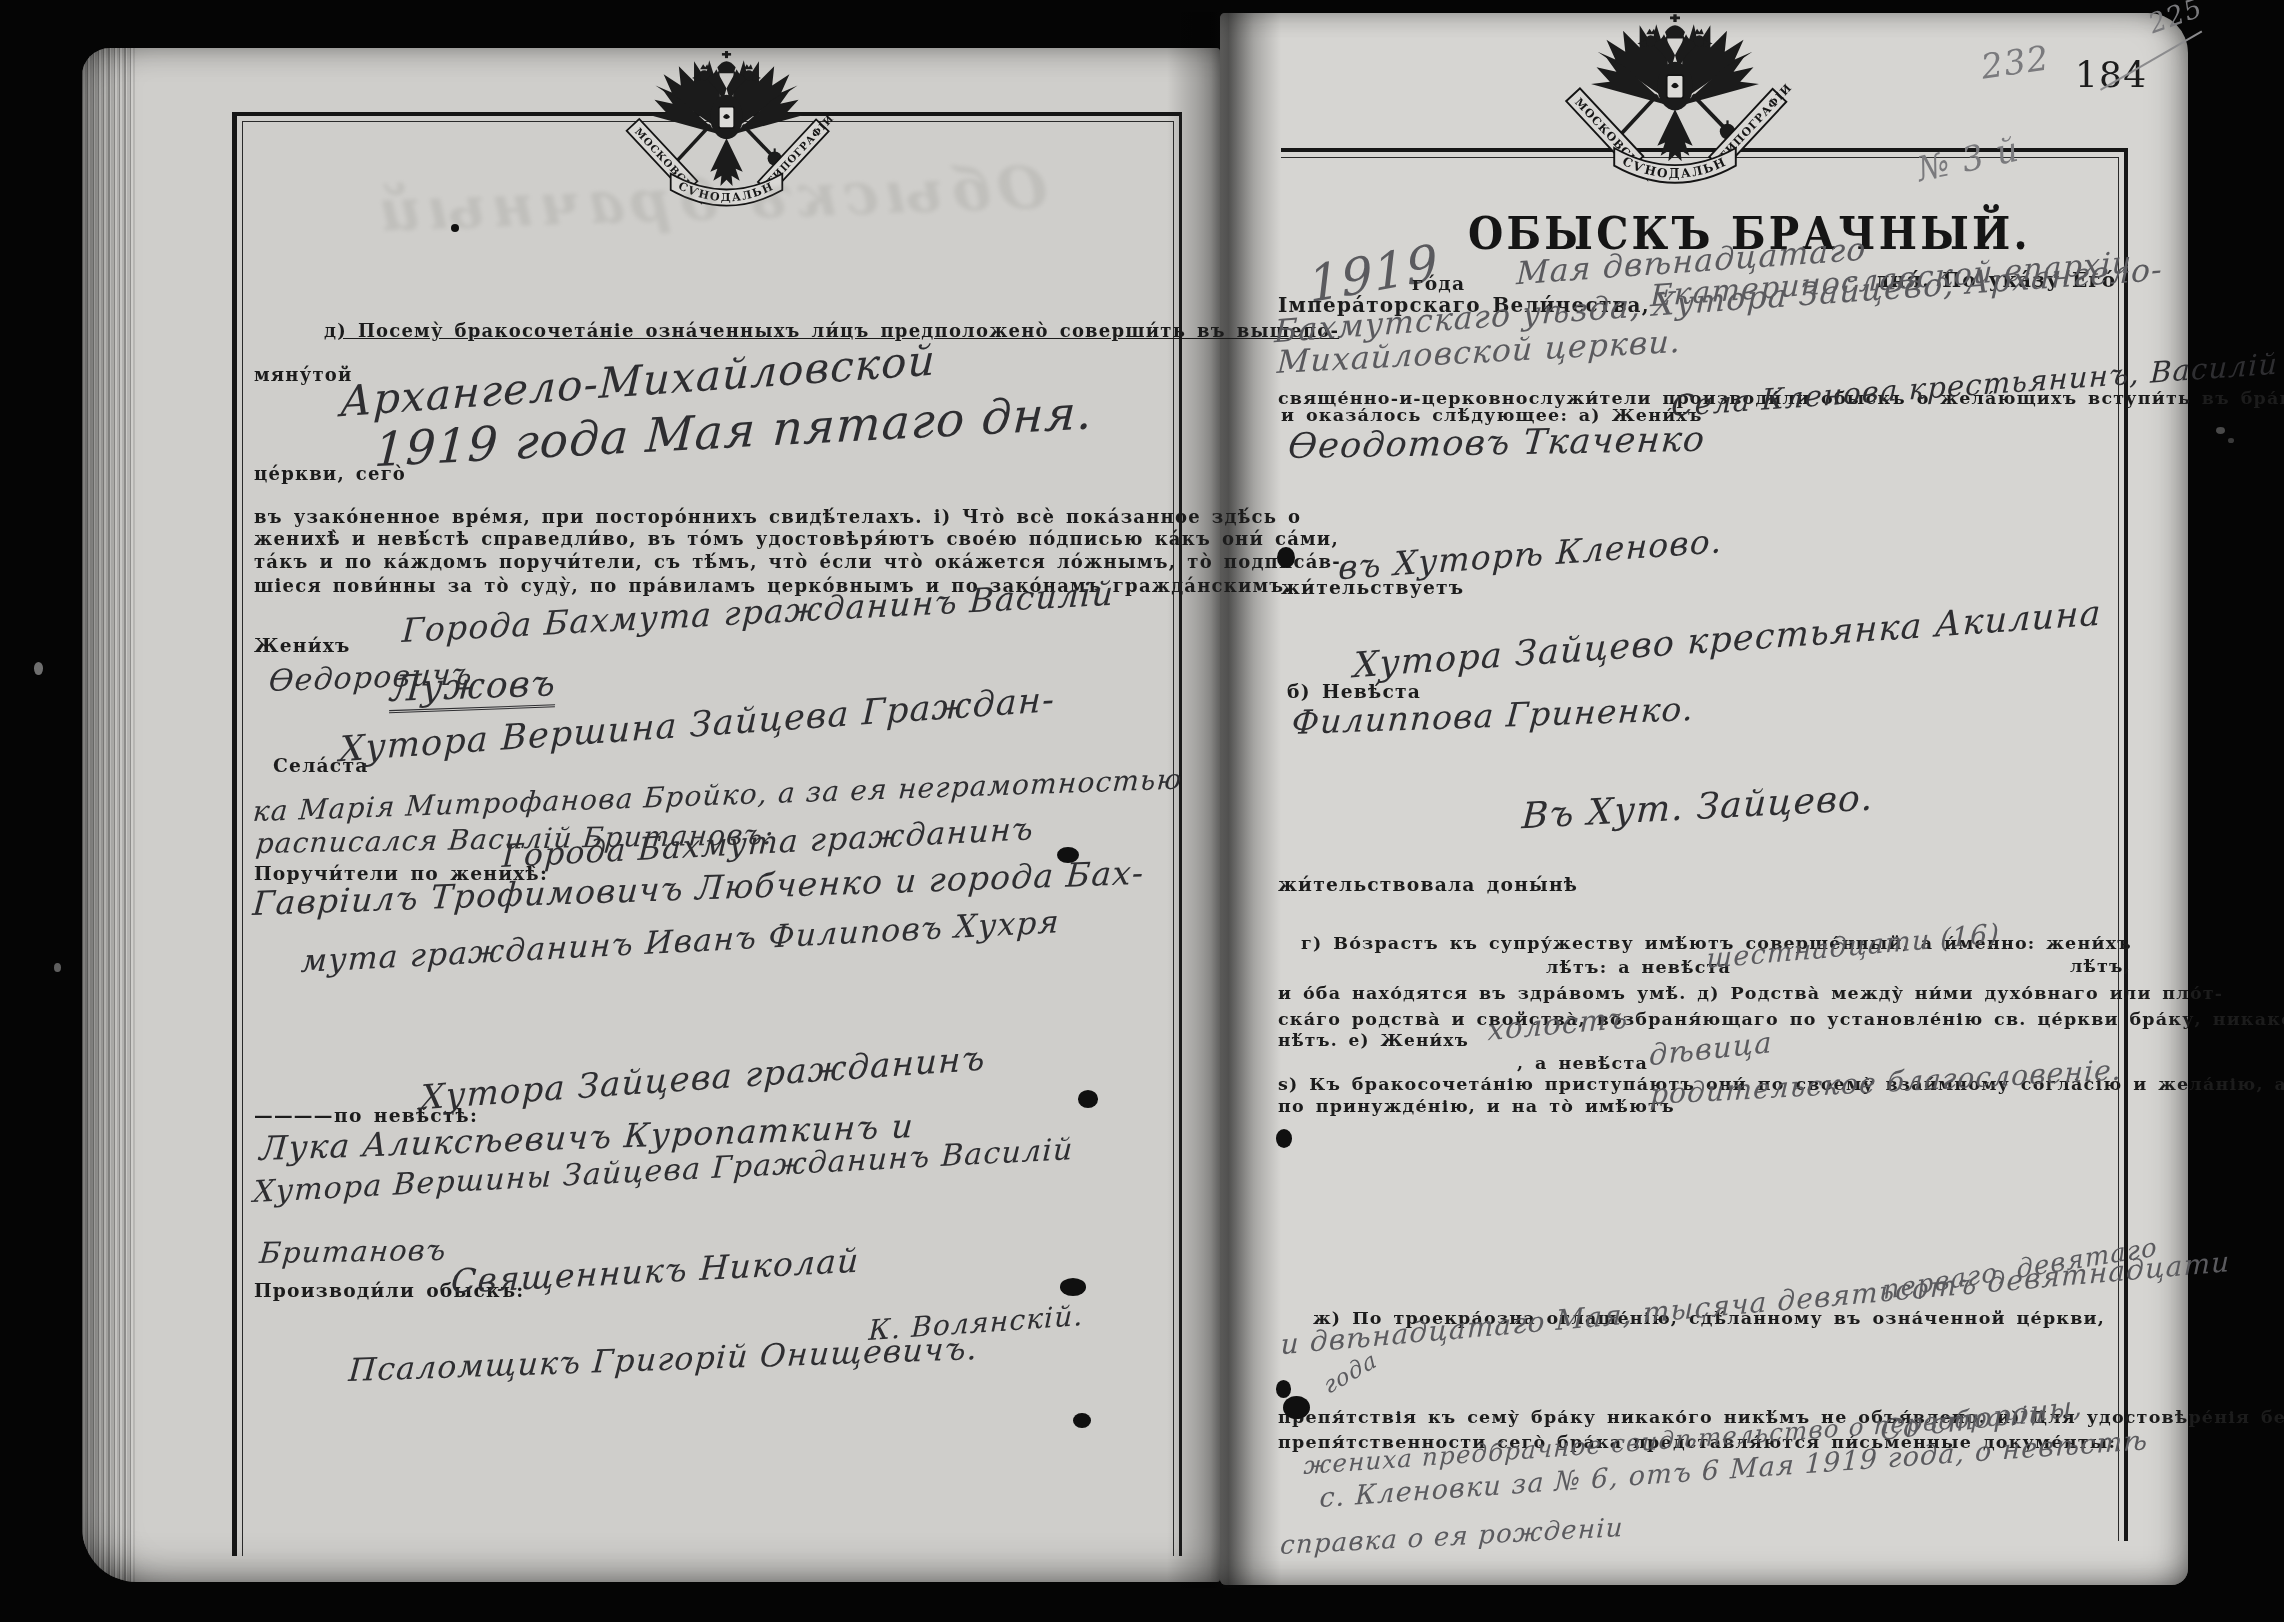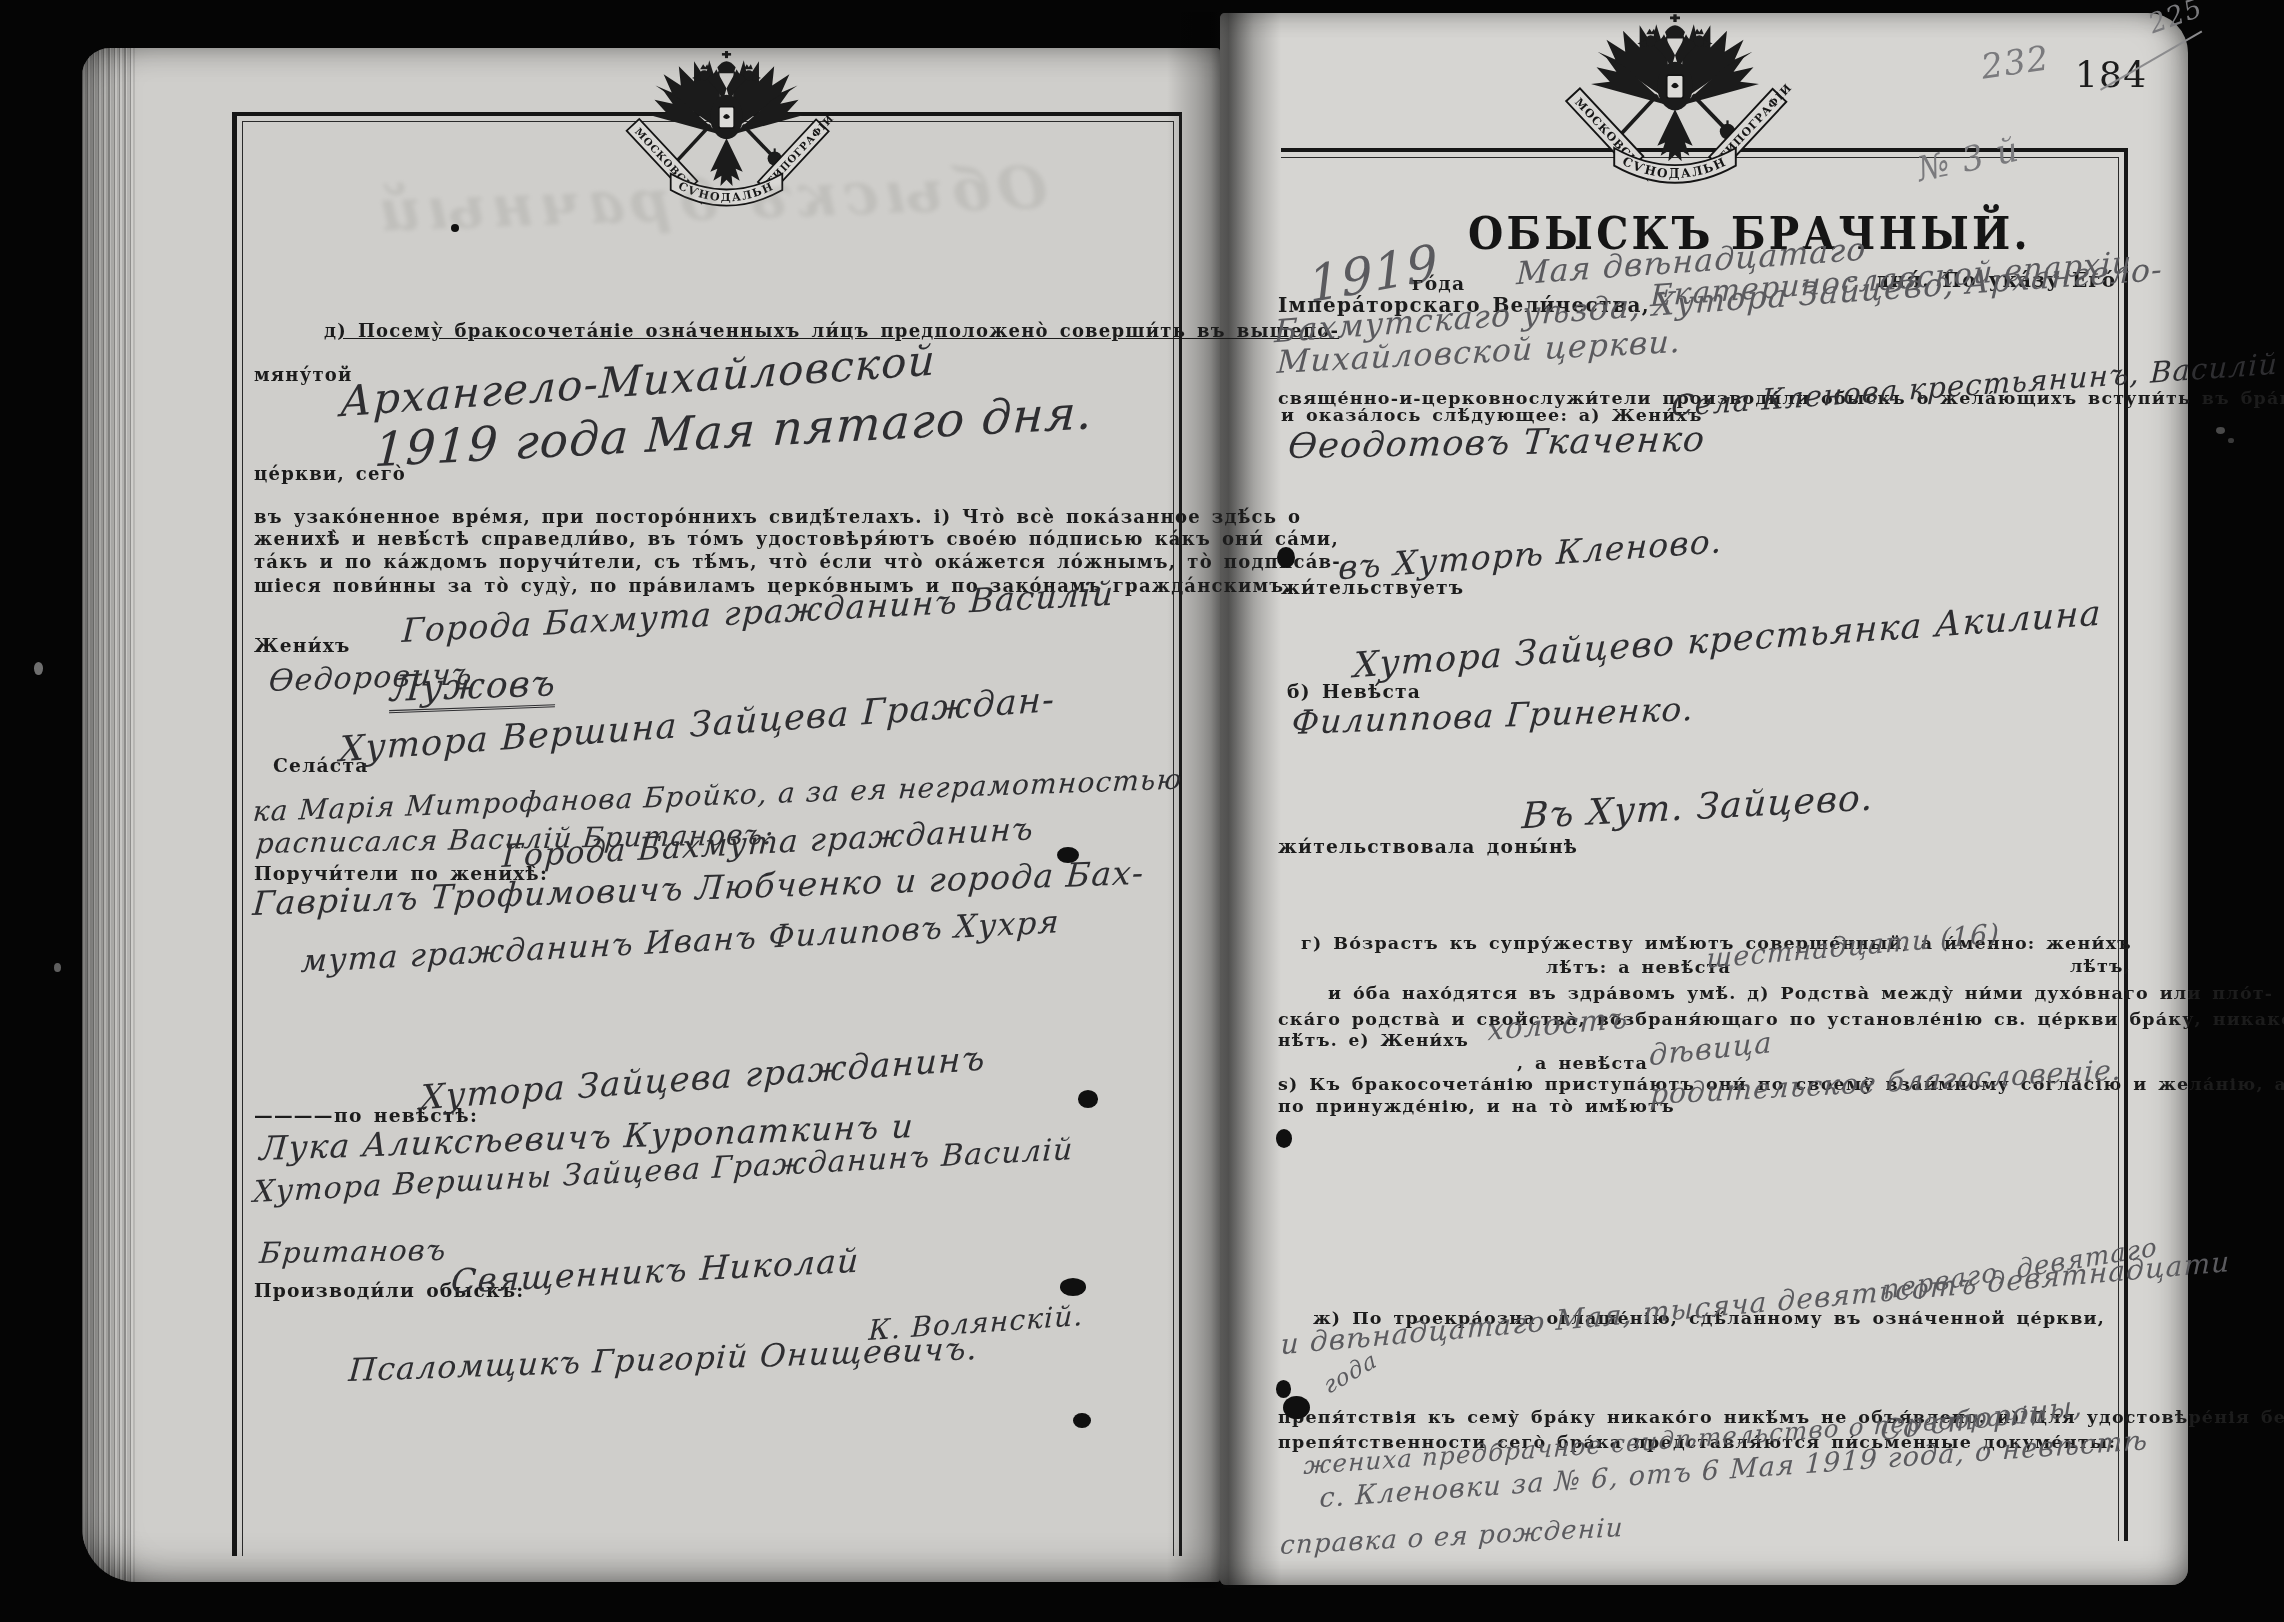--- a/index.html
+++ b/index.html
@@ -171,27 +171,27 @@
     <span class="line hl" style="left: 1278px; top: 346px; font-size: 31.5px; transform: rotate(-3deg) skewX(-6deg);">Михайловской церкви.</span>
     <span class="line p" style="left: 1278px; top: 389px; font-size: 17.5px; transform: rotate(0deg);">свяще́нно-и-церковнослужи́тели производи́ли обыскъ о жела́ющихъ вступи́ть въ бра́къ,</span>
     <span class="line p" style="left: 1281px; top: 406px; font-size: 17.5px; transform: rotate(0deg);">и оказа́лось слѣ́дующее: а) Жени́хъ</span>
     <span class="line h" style="left: 1672px; top: 391px; font-size: 29px; transform: rotate(-4deg) skewX(-6deg);">Села Кленова крестьянинъ, Василій</span>
     <span class="line h" style="left: 1290px; top: 428px; font-size: 35px; transform: rotate(-1deg) skewX(-6deg);">Ѳеодотовъ Ткаченко</span>
     <span class="line p" style="left: 1281px; top: 578px; font-size: 18.7px; transform: rotate(0deg);">жи́тельствуетъ</span>
     <span class="line h" style="left: 1339px; top: 551px; font-size: 33px; transform: rotate(-4deg) skewX(-6deg);">въ Хуторѣ Кленово.</span>
     <span class="line p" style="left: 1287px; top: 682px; font-size: 18.7px; transform: rotate(0deg);">б) Невѣ́ста</span>
     <span class="line h" style="left: 1354px; top: 647px; font-size: 35px; transform: rotate(-4deg) skewX(-6deg);">Хутора Зайцево крестьянка Акилина</span>
     <span class="line h" style="left: 1293px; top: 706px; font-size: 33px; transform: rotate(-2deg) skewX(-6deg);">Филиппова Гриненко.</span>
-    <span class="line p" style="left: 1278px; top: 837px; font-size: 18.7px; transform: rotate(0deg);">жи́тельствовала доны́нѣ</span>
+    <span class="line p" style="left: 1278px; top: 875px; font-size: 18.7px; transform: rotate(0deg);">жи́тельствовала доны́нѣ</span>
     <span class="line h" style="left: 1523px; top: 797px; font-size: 36px; transform: rotate(-3deg) skewX(-6deg);">Въ Хут. Зайцево.</span>
     <span class="line p" style="left: 1301px; top: 934px; font-size: 17.5px; transform: rotate(0deg);">г) Во́зрастъ къ супру́жеству имѣ́ютъ соверше́нный, а и́менно: жени́хъ</span>
     <span class="line p" style="left: 1546px; top: 958px; font-size: 17.5px; transform: rotate(0deg);">лѣ́тъ: а невѣ́ста</span>
     <span class="line hl" style="left: 1707px; top: 945px; font-size: 27px; transform: rotate(-5deg) skewX(-6deg);">шестнадцати (16)</span>
     <span class="line p" style="left: 2070px; top: 957px; font-size: 17.5px; transform: rotate(0deg);">лѣ́тъ,</span>
-    <span class="line p" style="left: 1328px; top: 984px; font-size: 17.5px; transform: rotate(0deg);">и о́ба нахо́дятся въ здра́вомъ умѣ́. д) Родства̀ между̀ ни́ми духо́внаго или пло́т-</span>
+    <span class="line p" style="left: 1278px; top: 984px; font-size: 17.5px; transform: rotate(0deg);">и о́ба нахо́дятся въ здра́вомъ умѣ́. д) Родства̀ между̀ ни́ми духо́внаго или пло́т-</span>
     <span class="line p" style="left: 1278px; top: 1010px; font-size: 17.5px; transform: rotate(0deg);">ска́го родства̀ и свойства̀, возбраня́ющаго по установле́нію св. це́ркви бра́ку, никако́го</span>
     <span class="line p" style="left: 1278px; top: 1032px; font-size: 17px; transform: rotate(0deg);">нѣ́тъ. е) Жени́хъ</span>
     <span class="line hl" style="left: 1488px; top: 1015px; font-size: 29px; transform: rotate(-5deg) skewX(-6deg);">холостъ</span>
     <span class="line p" style="left: 1517px; top: 1054px; font-size: 17.5px; transform: rotate(0deg);">, а невѣ́ста</span>
     <span class="line hl" style="left: 1649px; top: 1040px; font-size: 29px; transform: rotate(-6deg) skewX(-6deg);">дѣвица</span>
     <span class="line p" style="left: 1278px; top: 1075px; font-size: 17.5px; transform: rotate(0deg);">ѕ) Къ бракосочета́нію приступа́ютъ они́ по своему̀ взаи́мному согла́сію и жела́нію, а не</span>
     <span class="line p" style="left: 1278px; top: 1097px; font-size: 17.5px; transform: rotate(0deg);">по принужде́нію, и на то̀ имѣ́ютъ</span>
     <span class="line hl" style="left: 1651px; top: 1080px; font-size: 28px; transform: rotate(-3deg) skewX(-6deg);">родительское благословеніе.</span>
     <span class="line p" style="left: 1313px; top: 1309px; font-size: 17.5px; transform: rotate(0deg);">ж) По троекра́озна оглаше́нію, сдѣ́ланному въ озна́ченной це́ркви,</span>
     <span class="line hl" style="left: 1882px; top: 1277px; font-size: 26px; transform: rotate(-9deg) skewX(-6deg);">перваго, девятаго</span>

